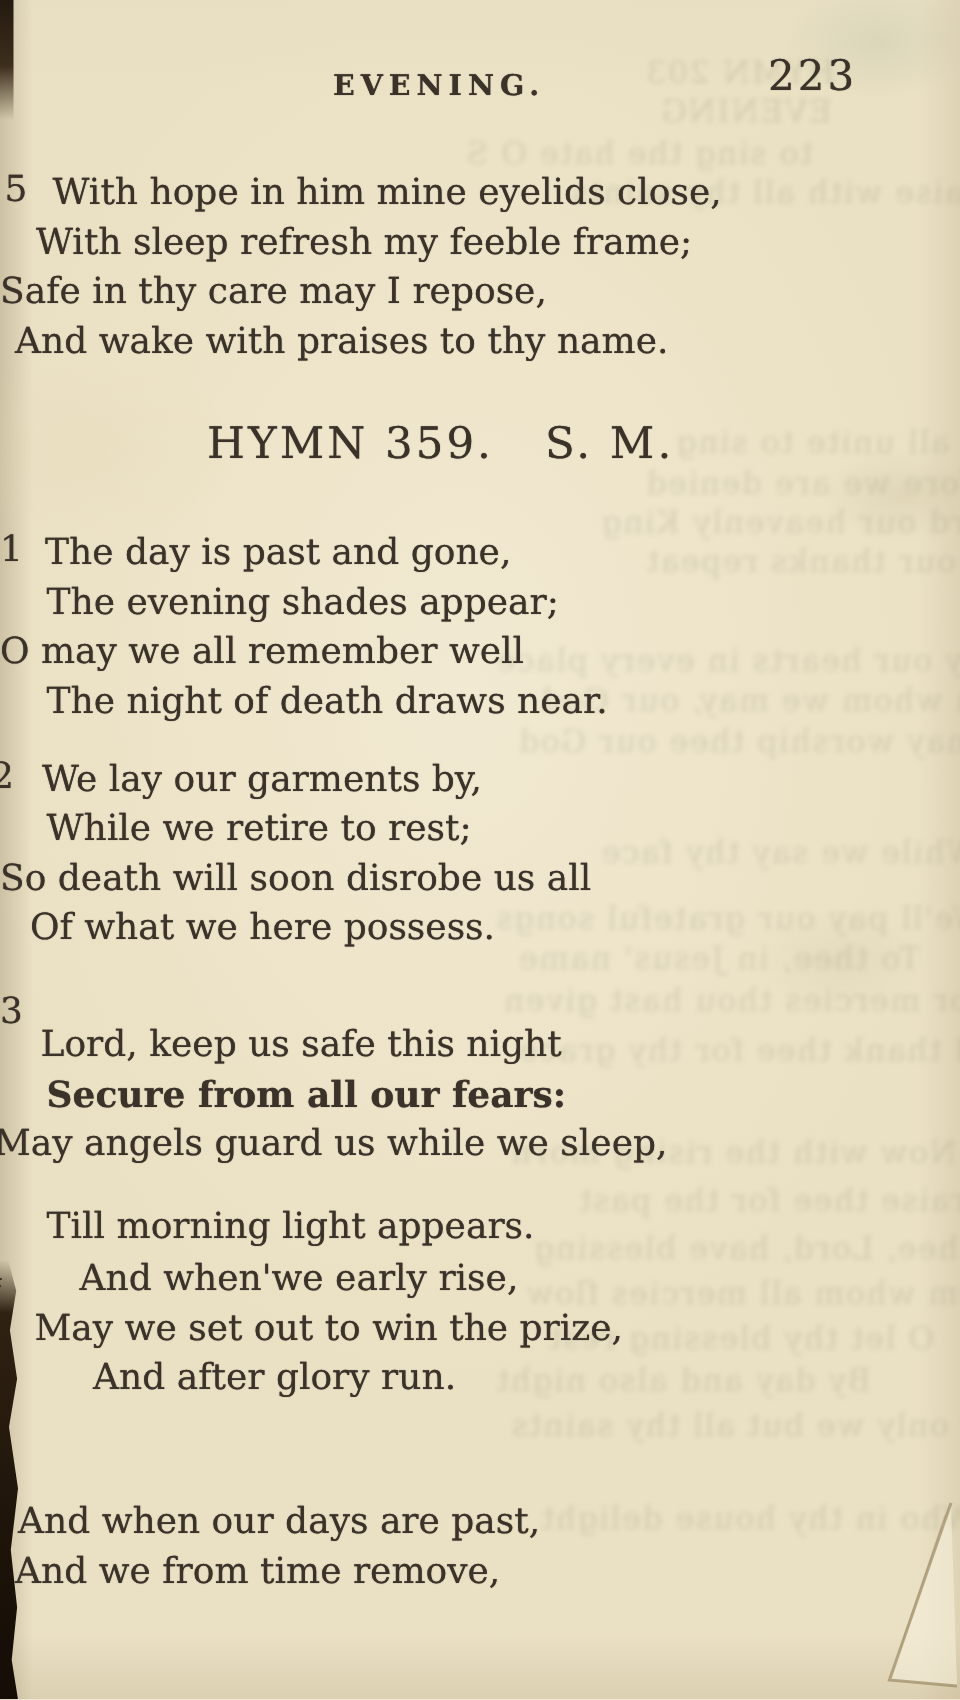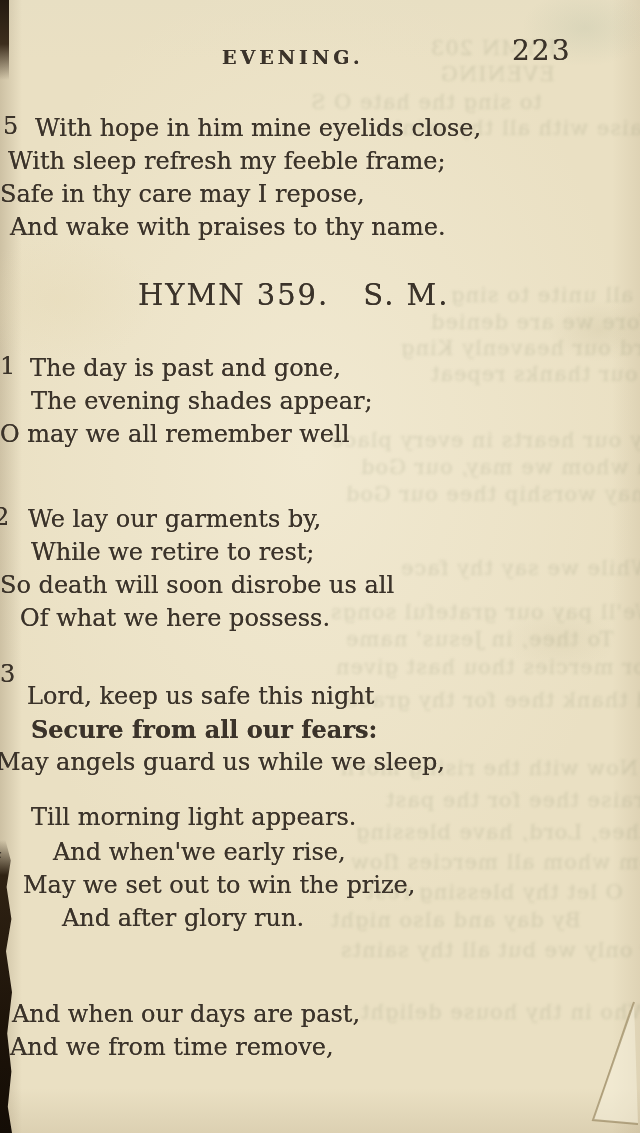--- a/index.html
+++ b/index.html
@@ -79,29 +79,30 @@
       <div class="ghost" style="left: 360px; top: 1000px;">Who in thy house delight</div>
     </div>
 
   <div class="running-title ink">EVENING.</div>
   <div class="page-number ink">223</div>
 
   <div id="stanza-layer">
       <div class="stanza" style="top: 112px;">
         <span class="stanza-num ink" style="left: 3px;">5</span>
         <div class="hymn-line ink" style="margin-left: 35px;">With hope in him mine eyelids close,</div>
-        <div class="hymn-line ink" style="margin-left: 8px;">With sleep refresh my feeble frame;</div>
+        <div class="hymn-line ink" style="margin-left: 24px;">With sleep refresh my feeble frame;</div>
         <div class="hymn-line ink" style="margin-left: 0px;">Safe in thy care may I repose,</div>
         <div class="hymn-line ink" style="margin-left: 10px;">And wake with praises to thy name.</div>
       </div>
       <div class="stanza" style="top: 352px;">
         <span class="stanza-num ink" style="left: 0px;">1</span>
         <div class="hymn-line ink" style="margin-left: 30px;">The day is past and gone,</div>
         <div class="hymn-line ink" style="margin-left: 31px;">The evening shades appear;</div>
         <div class="hymn-line ink" style="margin-left: 0px;">O may we all remember well</div>
+        <div class="hymn-line ink" style="margin-left: 31px;">The night of death draws near.</div>
       </div>
       <div class="stanza" style="top: 503px;">
         <span class="stanza-num ink" style="left: -6px;">2</span>
         <div class="hymn-line ink" style="margin-left: 28px;">We lay our garments by,</div>
         <div class="hymn-line ink" style="margin-left: 31px;">While we retire to rest;</div>
         <div class="hymn-line ink" style="margin-left: 0px;">So death will soon disrobe us all</div>
         <div class="hymn-line ink" style="margin-left: 20px;">Of what we here possess.</div>
       </div>
       <div class="stanza" style="top: 660px;">
         <span class="stanza-num ink" style="left: 0px;">3</span>

